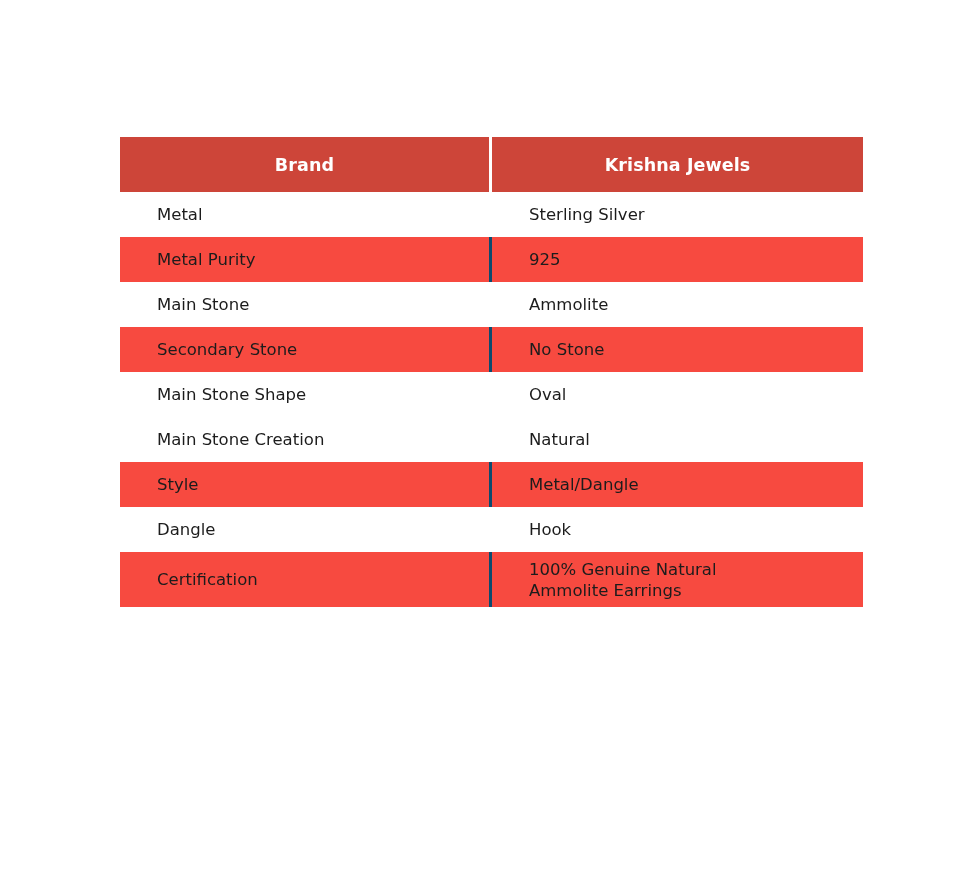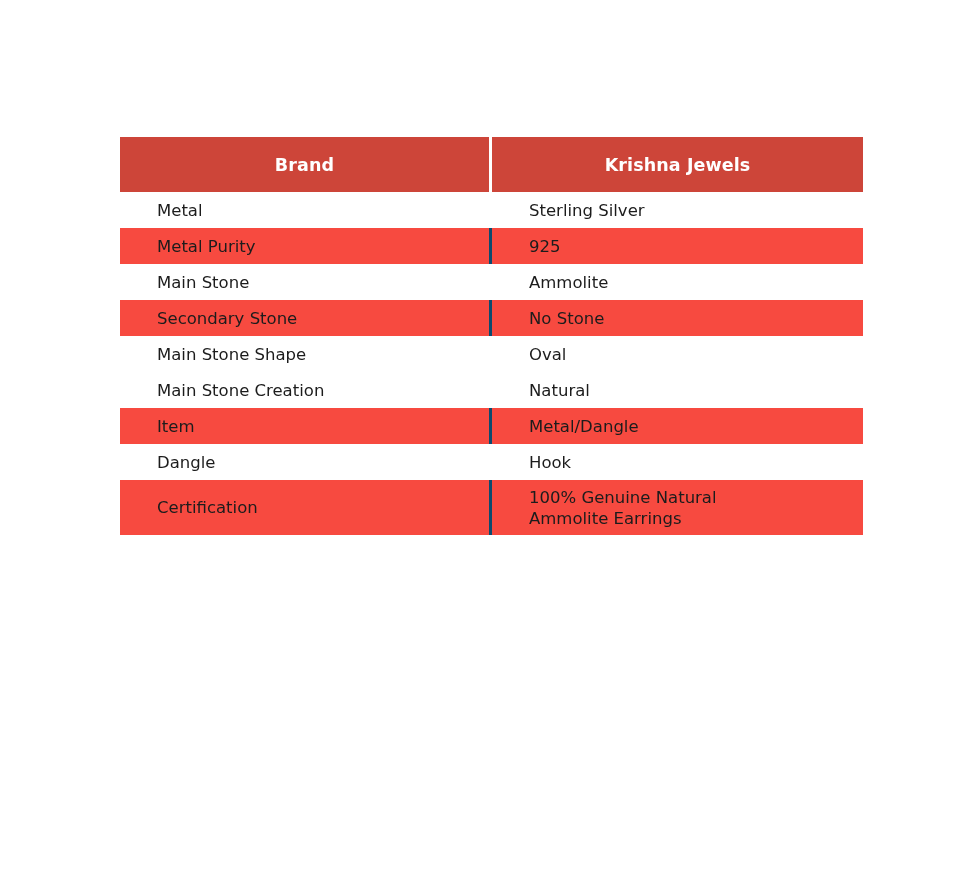--- a/index.html
+++ b/index.html
@@ -38,21 +38,21 @@
     height: 55px;
     padding: 0;
     vertical-align: middle;
     letter-spacing: 0.1px;
   }
   .spec-table thead th.col-left {
     border-right: 3px solid #ffffff;
   }
 
   .spec-table tbody td {
-    height: 36px;
+    height: 45px;
     padding: 0 0 0 37px;
     font-size: 16.5px;
     color: #1c1c1c;
     text-align: left;
     vertical-align: middle;
     font-weight: normal;
     line-height: 21px;
   }
   .spec-table tbody td.col-left {
     border-right: 3px solid #ffffff;
@@ -108,21 +108,21 @@
         </tr>
         <tr class="row row-odd">
           <td class="col-left">Main Stone Shape</td>
           <td class="col-right">Oval</td>
         </tr>
         <tr class="row row-odd">
           <td class="col-left">Main Stone Creation</td>
           <td class="col-right">Natural</td>
         </tr>
         <tr class="row row-even">
-          <td class="col-left">Item</td>
+          <td class="col-left">Style</td>
           <td class="col-right">Metal/Dangle</td>
         </tr>
         <tr class="row row-odd">
           <td class="col-left">Dangle</td>
           <td class="col-right">Hook</td>
         </tr>
         <tr class="row row-even row-tall">
           <td class="col-left">Certification</td>
           <td class="col-right">
             <span class="cell-line">100% Genuine Natural</span>

